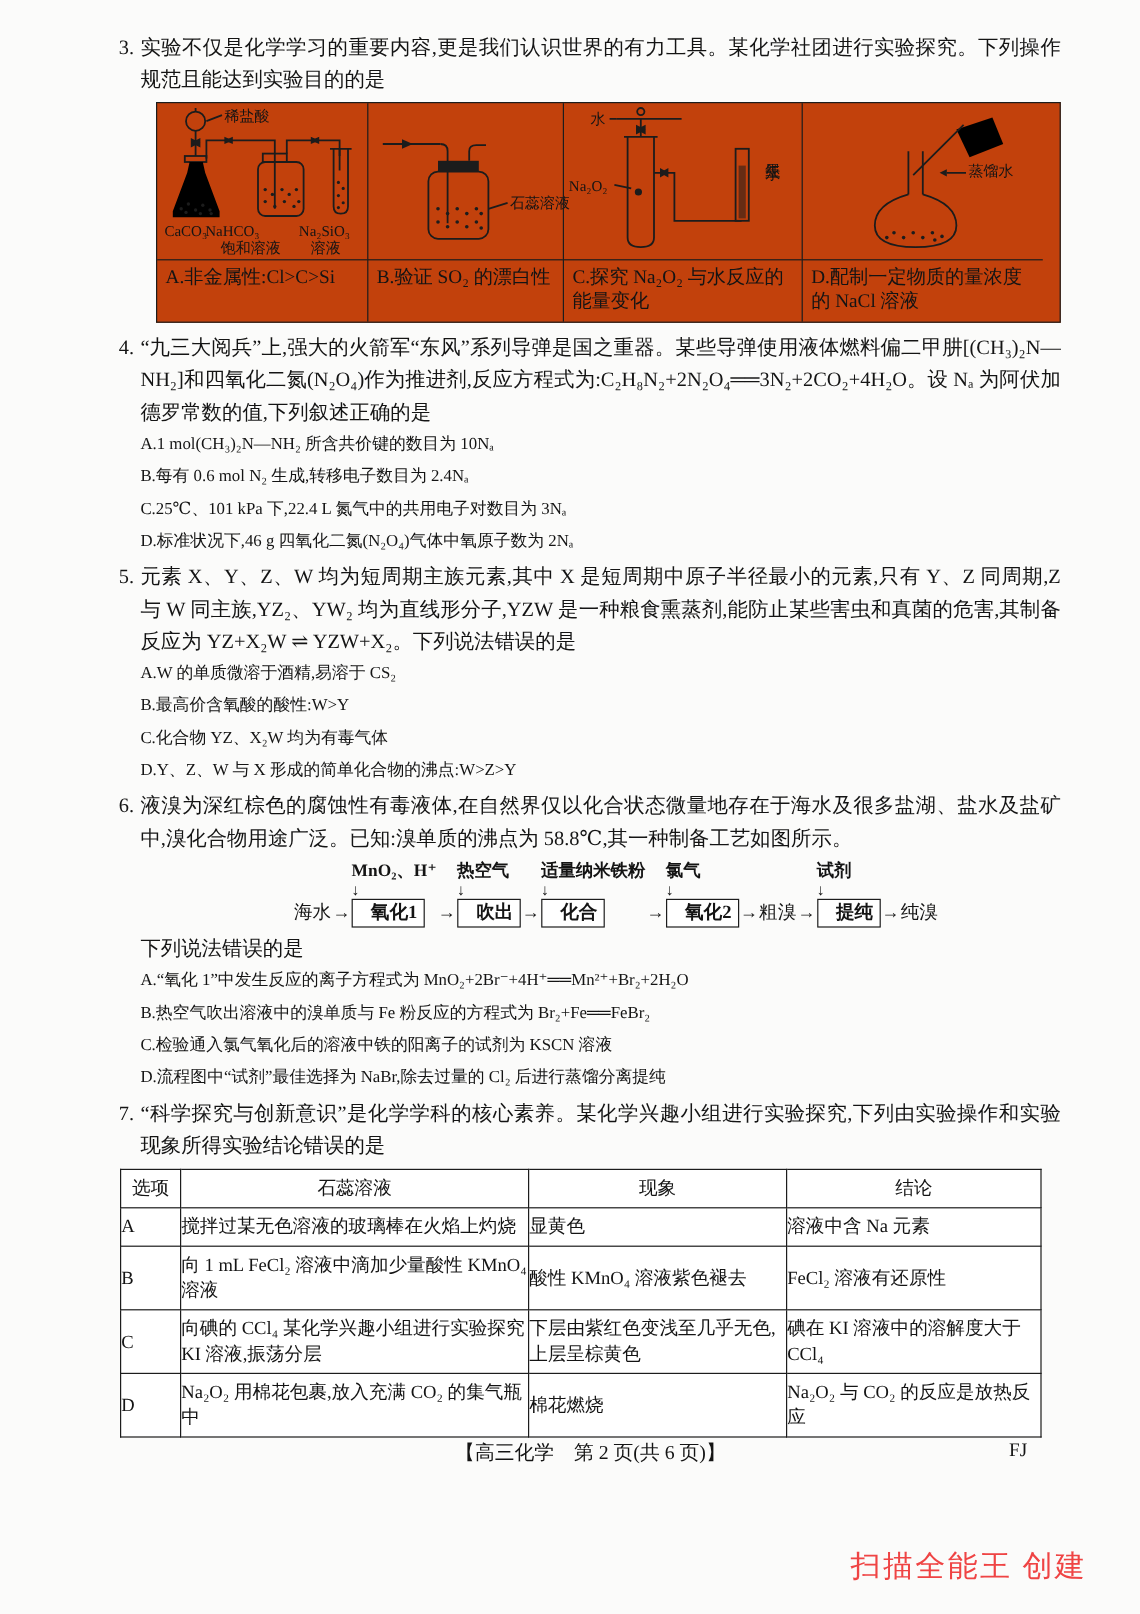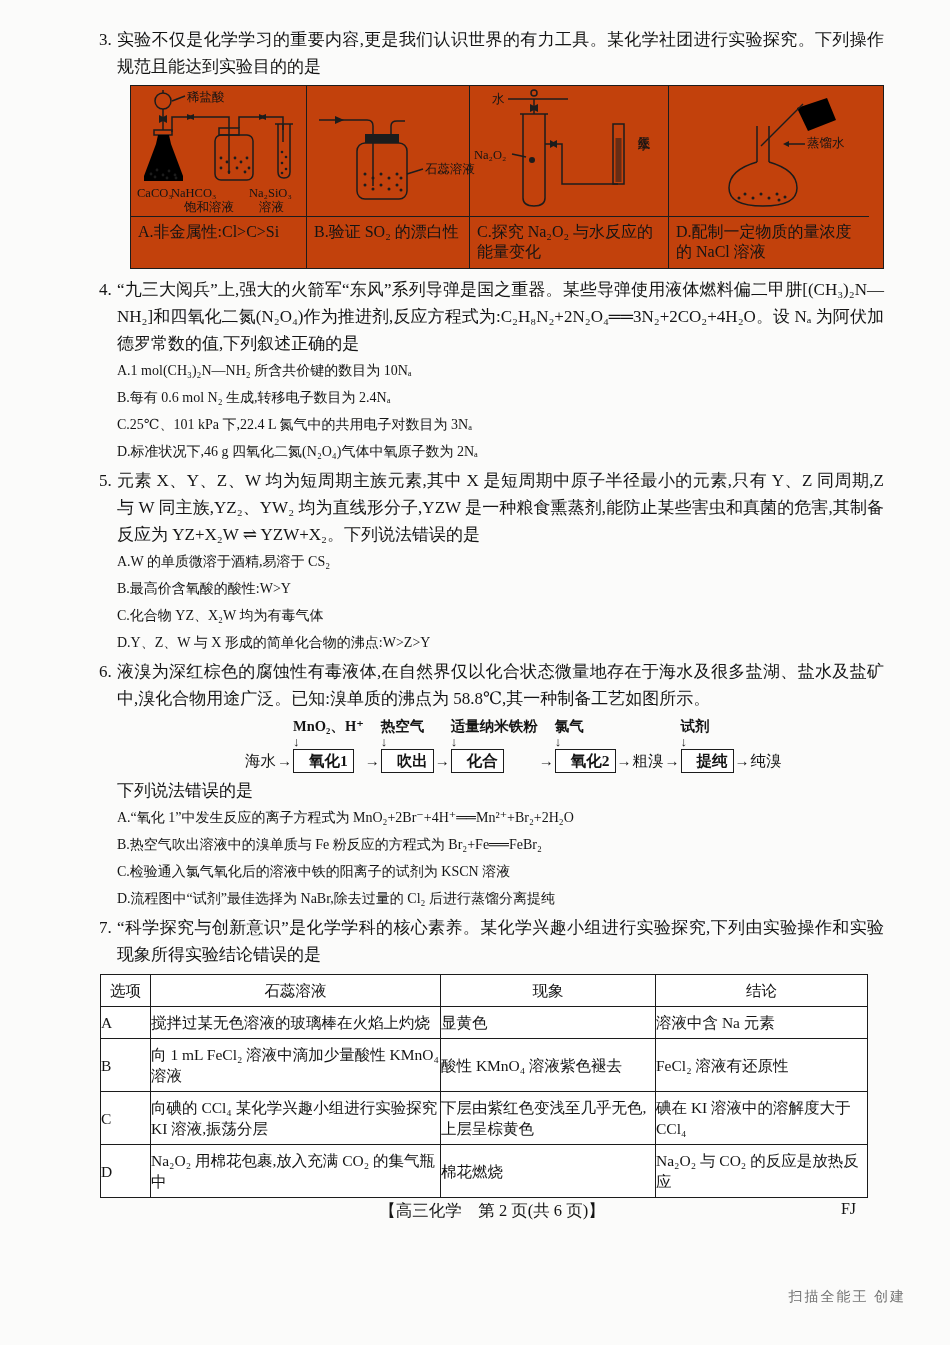--- a/index.html
+++ b/index.html
@@ -62,21 +62,21 @@
   }
   table.q7 th{text-align:center;}
   td.sel{text-align:center;}
 
   
   .footer{position:relative;height:27px;}
   .footer-label{position:absolute;left:0;right:0;text-align:center;font-size:16.5px;}
   .footer-code{position:absolute;right:28px;top:0;font-size:16px;}
   .watermark{
     position:absolute;right:44px;top:1288px;
-    font-size:14px;color:#737373;letter-spacing:2px;
+    font-size:25px;color:#ef4444;letter-spacing:2px;
   }
   svg line,svg path,svg rect.o,svg circle.o,svg polyline{stroke:#1c1c1c;fill:none;stroke-width:1.5;}
   svg .fill{fill:#1c1c1c;stroke:none;}
 </style>
 </head>
 <body>
 
 <div class="sheet">
 <div class="content">
 

